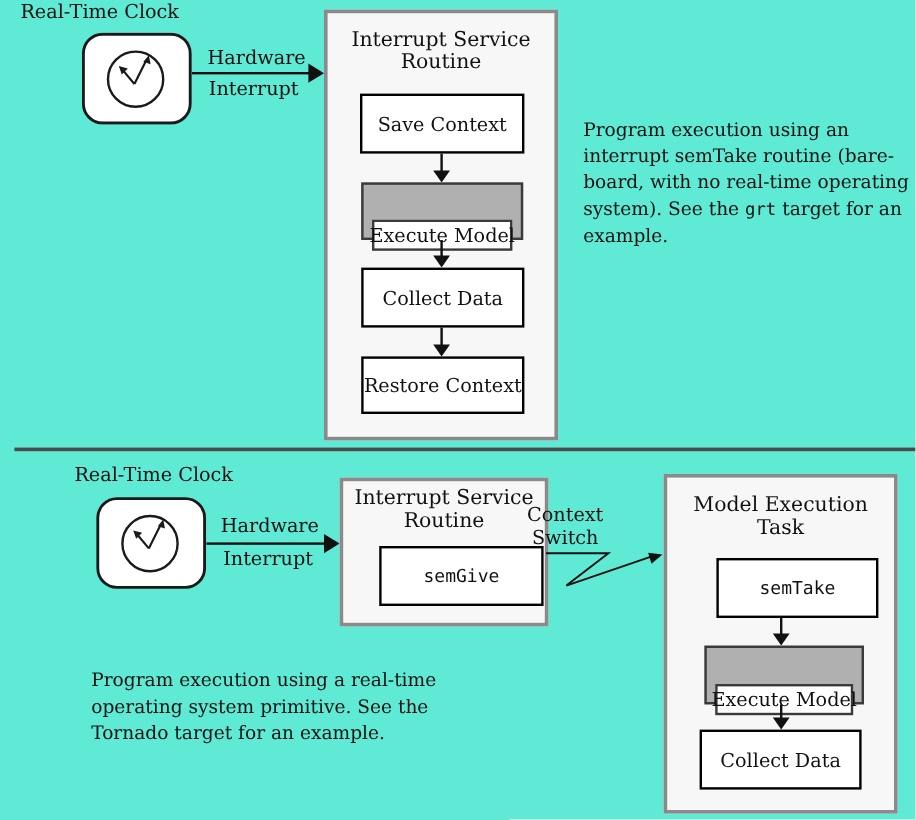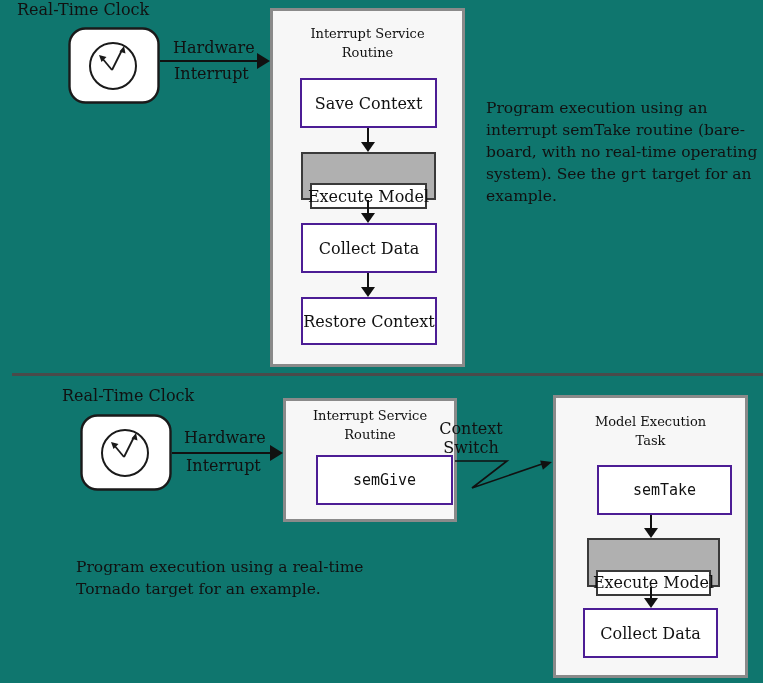--- a/index.html
+++ b/index.html
@@ -1,33 +1,33 @@
 <!DOCTYPE html>
 <html><head>
 <meta charset="utf-8">
 <style>
   html,body { margin:0; padding:0; background:#ffffff; }
   #canvas {
-    position:relative; width:763px; height:683px; background:#0f766e;
+    position:relative; width:763px; height:683px; background:#5eead4;
     font-family:"DejaVu Serif","Liberation Serif",serif; color:#111;
     overflow:hidden;
   }
   .abs { position:absolute; }
   .label { font-size:16px; white-space:nowrap; }
   
   .container {
     position:absolute; box-sizing:border-box;
     background:#f7f7f7; border:3px solid #8a8a8a;
   }
   .ctitle { position:absolute; left:0; right:0; text-align:center;
-            font-size:13px; line-height:19px; }
+            font-size:17px; line-height:19px; }
   
   .stepbox {
     position:absolute; box-sizing:border-box;
-    background:#ffffff; border:2px solid #4c1d95;
+    background:#ffffff; border:2px solid #000000;
     display:flex; align-items:center; justify-content:center;
     font-size:16px; white-space:nowrap;
   }
   .graybox {
     position:absolute; box-sizing:border-box;
     background:#b0b0b0; border:2px solid #3a3a3a;
     display:flex; align-items:center; justify-content:center;
   }
   .graybox .inner {
     box-sizing:border-box; background:#ffffff; border:2px solid #3a3a3a;
@@ -173,16 +173,17 @@
     <div class="varrow" style="left:88px; top:189px; height:21px;">
       <div class="vline"></div>
         <div class="vhead"></div>
     </div>
 
     <div class="stepbox" style="left:27px; top:210px; width:135px; height:50px;">Collect Data</div>
   </div>
 
   <div class="caption" style="left:76px; top:556px; width:310px;">
       <div><span>Program execution using a real-time</span></div>
+      <div><span>operating system primitive. See the</span></div>
       <div><span>Tornado target for an example.</span></div>
     </div>
 
 </div>
 
 </body></html>

